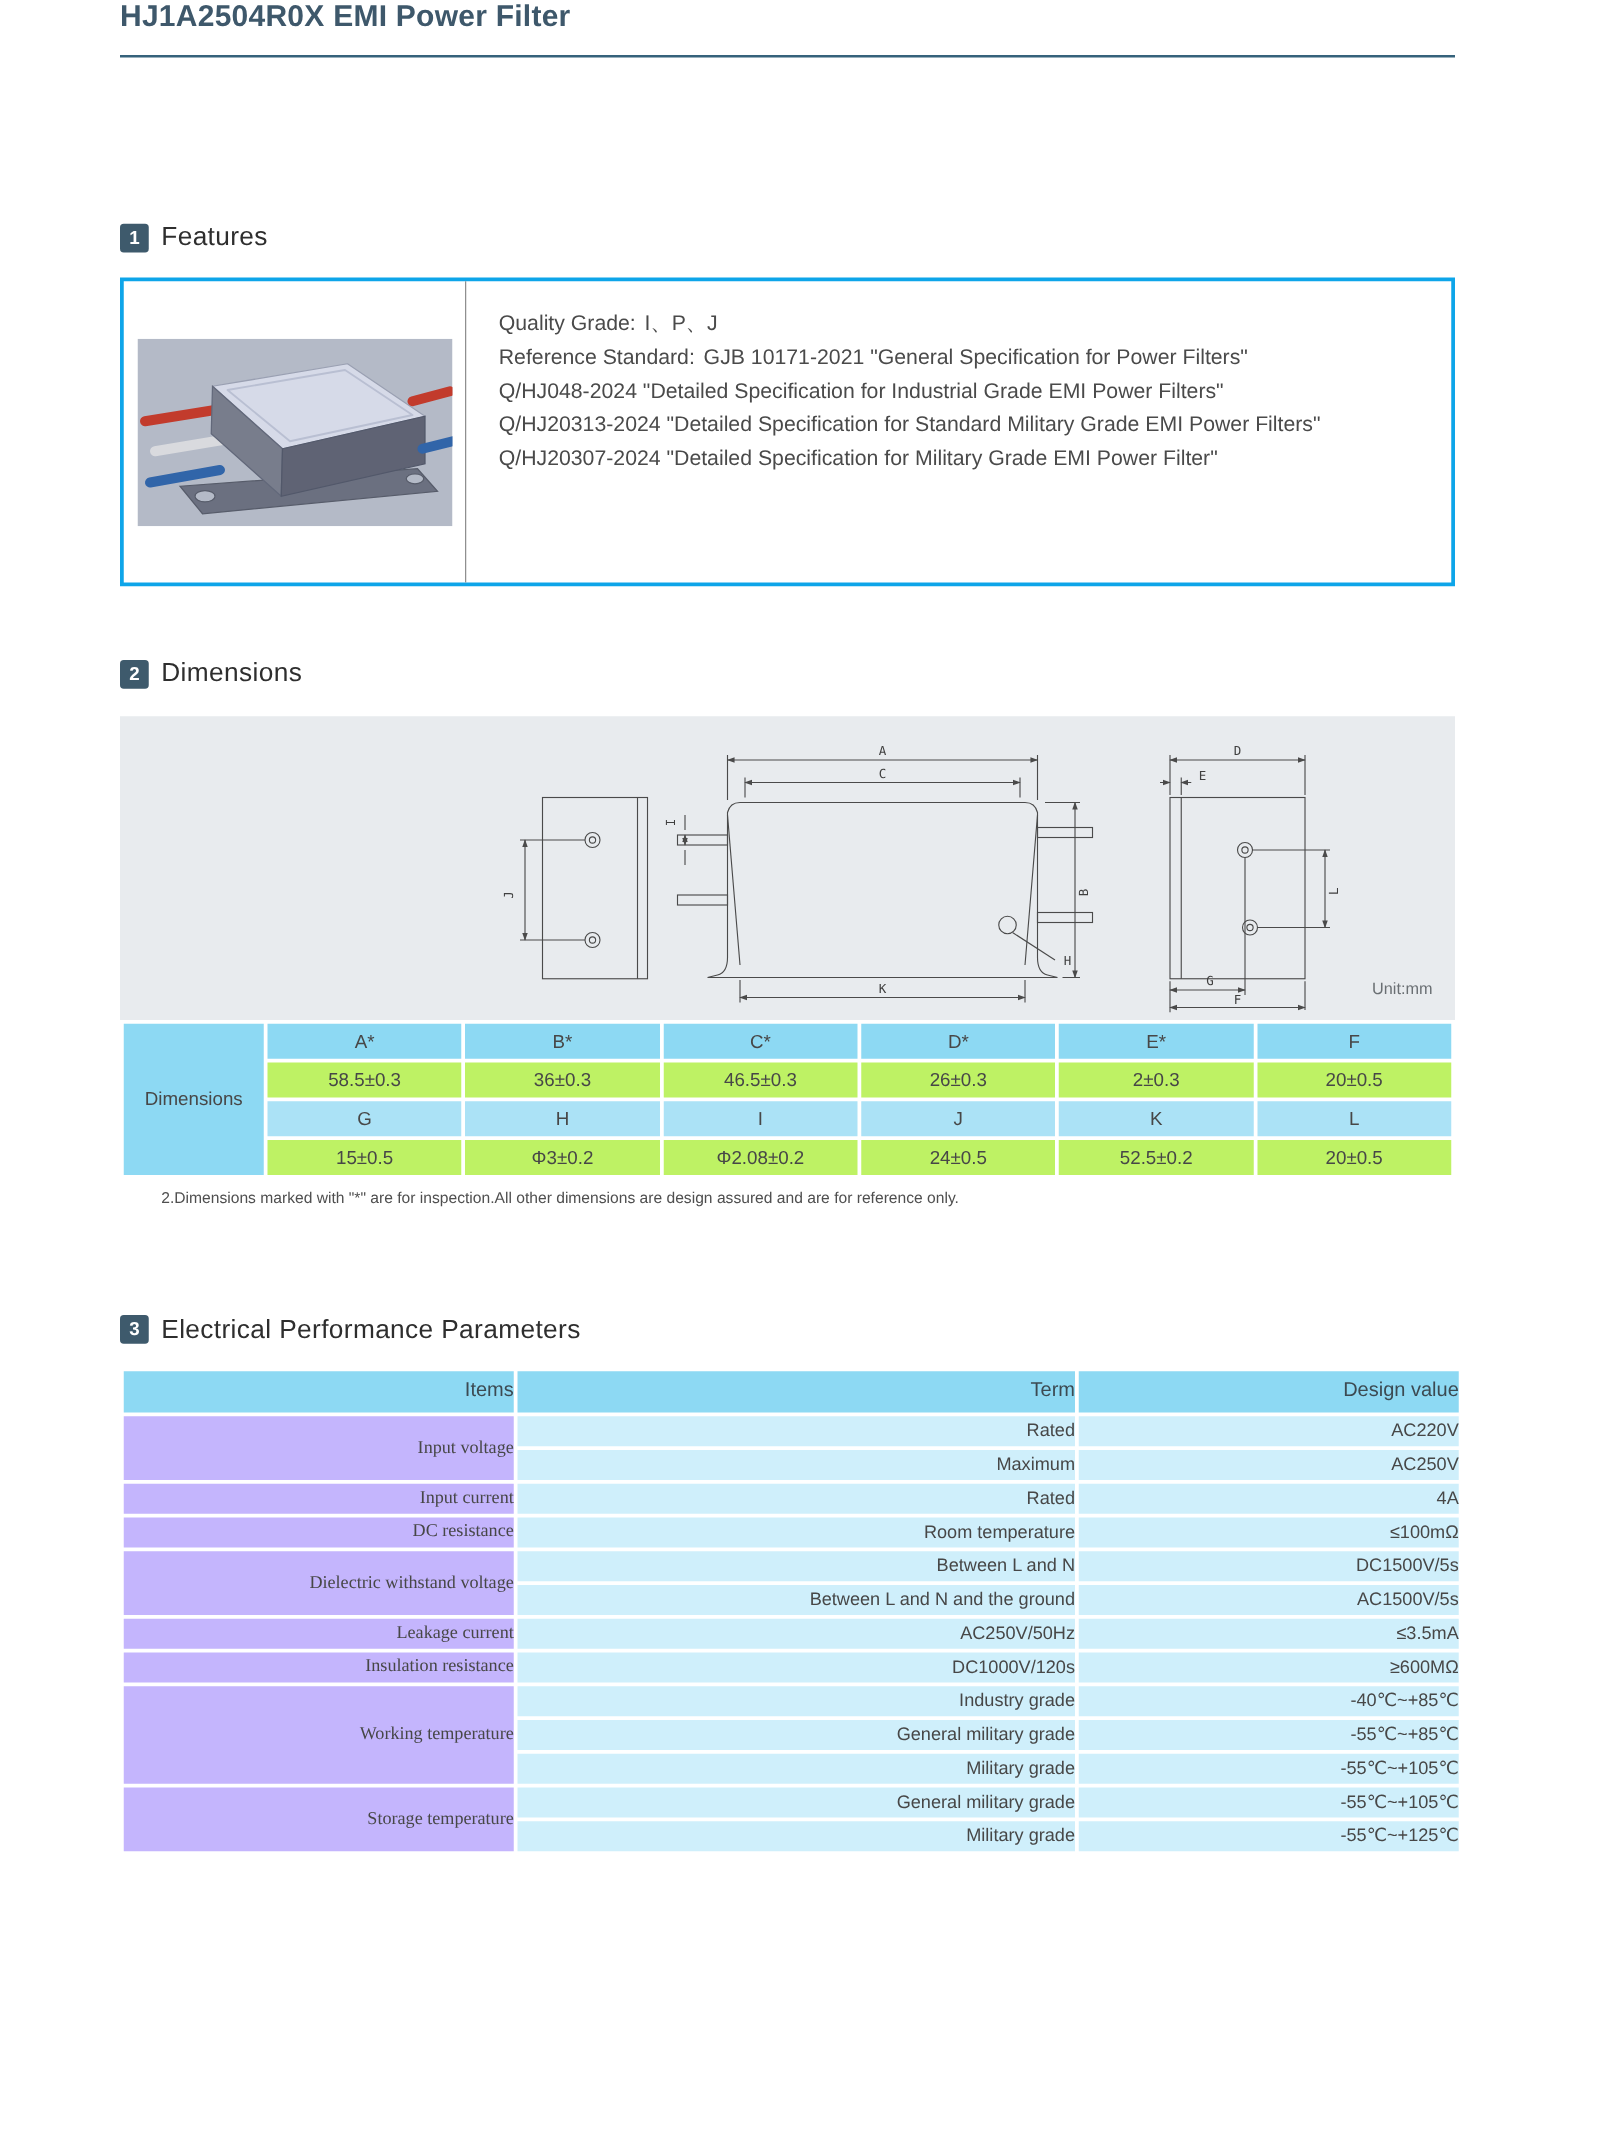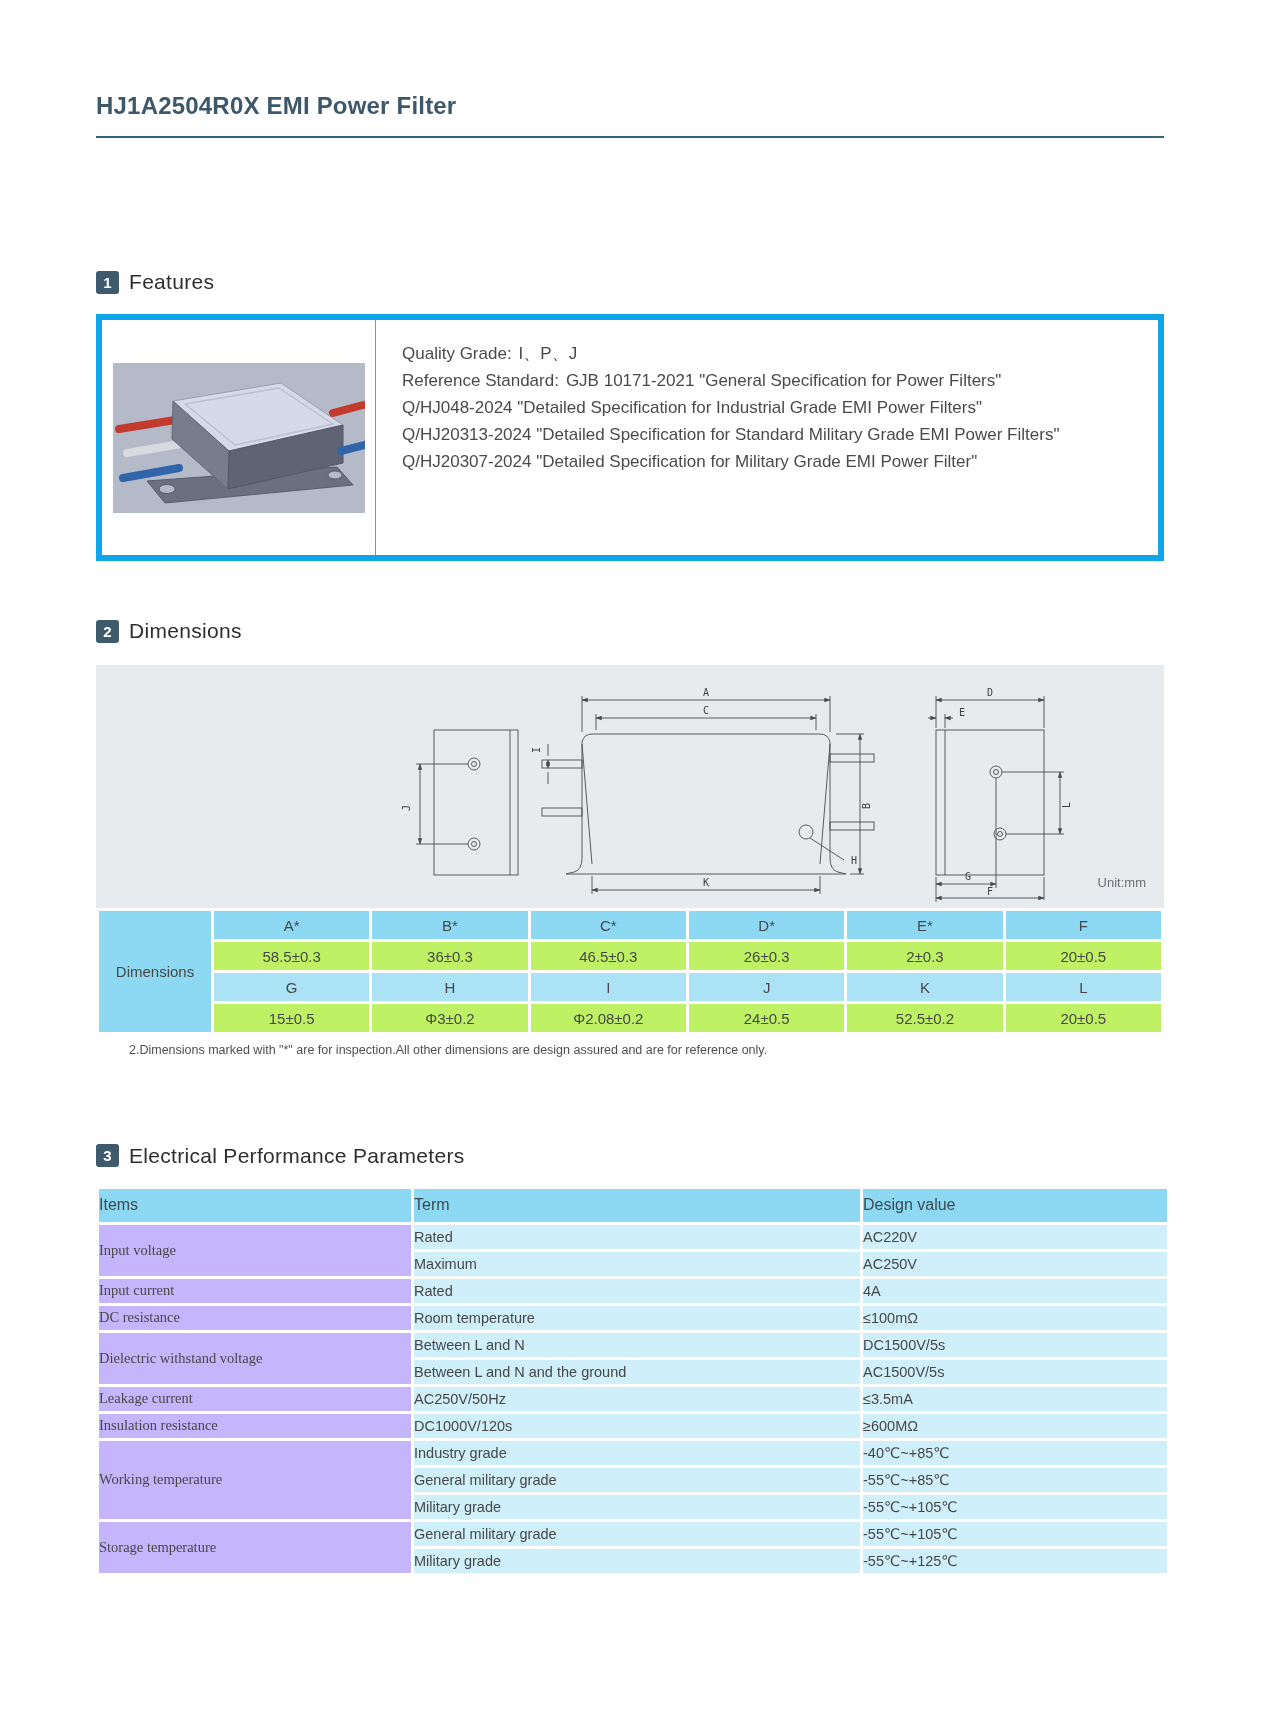--- a/index.html
+++ b/index.html
@@ -4,21 +4,21 @@
 <style>
   * { box-sizing: border-box; margin: 0; padding: 0; }
   html, body { background: #ffffff; }
   body {
     width: 1280px;
     min-height: 1724px;
     font-family: "Liberation Sans", "DejaVu Sans", sans-serif;
     color: #3f3f3f;
     position: relative;
   }
-  .content { width: 1068px; margin-left: 96px; padding-top: 92px; }
+  .content { width: 1068px; margin-left: 96px; }
 
   
   h1.doc-title {
     font-size: 24px;
     font-weight: bold;
     color: #3e586b;
     letter-spacing: 0.2px;
   }
   .title-rule { height: 2px; background: #35627b; margin-top: 16px; }
 
@@ -31,21 +31,21 @@
     display: inline-flex; align-items: center; justify-content: center;
     border-radius: 3px; flex: 0 0 auto;
   }
   .sec-title { font-size: 21px; color: #2e2e2e; letter-spacing: 0.3px; }
 
   
   .features { margin-top: 132px; }
   .feat-box {
     margin-top: 20px;
     min-height: 247px;
-    border: 6px solid #0ea5e9;
+    border: 3px solid #0ea5e9;
     display: flex;
   }
   .feat-img-cell {
     width: 274px; flex: 0 0 274px;
     border-right: 1px solid #8f8f8f;
     display: flex; align-items: center; justify-content: center;
     padding: 10px;
   }
   .feat-text-cell { flex: 1; padding: 20px 28px 18px 26px; font-size: 17px; color: #4a4a4a; }
   .spec-row { display: flex; line-height: 27px; }
@@ -84,21 +84,21 @@
   
   .elec { margin-top: 82px; }
   table.etable {
     border-collapse: separate; border-spacing: 3px;
     width: 1068px; table-layout: fixed;
     margin-top: 18px;
   }
   table.etable col.c1 { width: 312px; }
   table.etable col.c2 { width: 446px; }
   table.etable col.c3 { width: 304px; }
-  table.etable td { text-align: left; vertical-align: middle; font-size: 14.5px; color: #474747; }
+  table.etable td { text-align: right; vertical-align: middle; font-size: 14.5px; color: #474747; }
   table.etable tr.ehead td { background: #8dd9f3; height: 33px; font-size: 16px; color: #3c4a52; }
   table.etable td.ecell { background: #cfeffb; height: 24px; }
   table.etable td.eitem { background: #c4b5fd; font-family: Liberation Serif, serif; }
 </style>
 </head>
 <body>
 
 <div class="content">
 
   <h1 class="doc-title">HJ1A2504R0X EMI Power Filter</h1>

